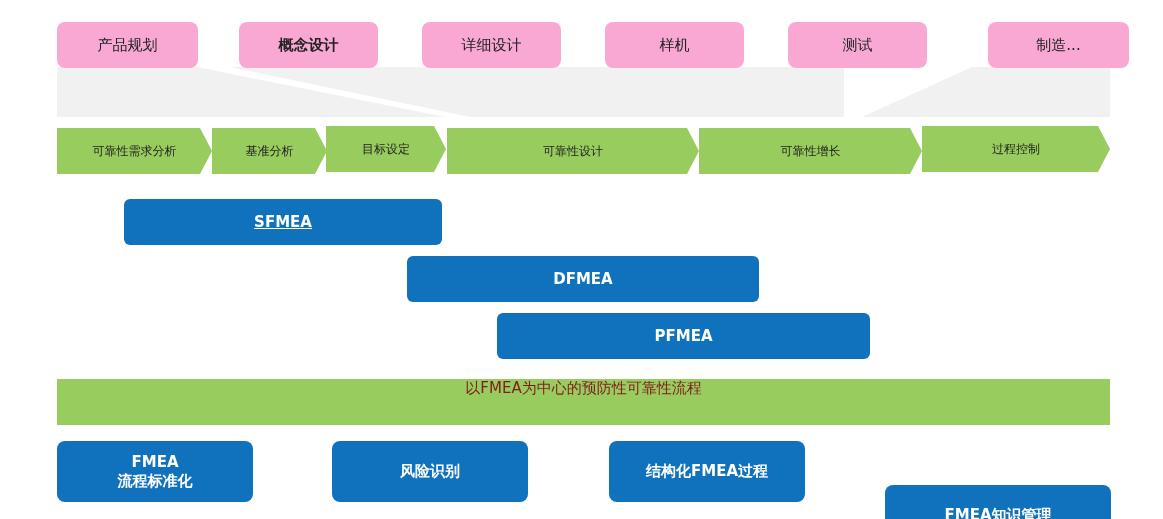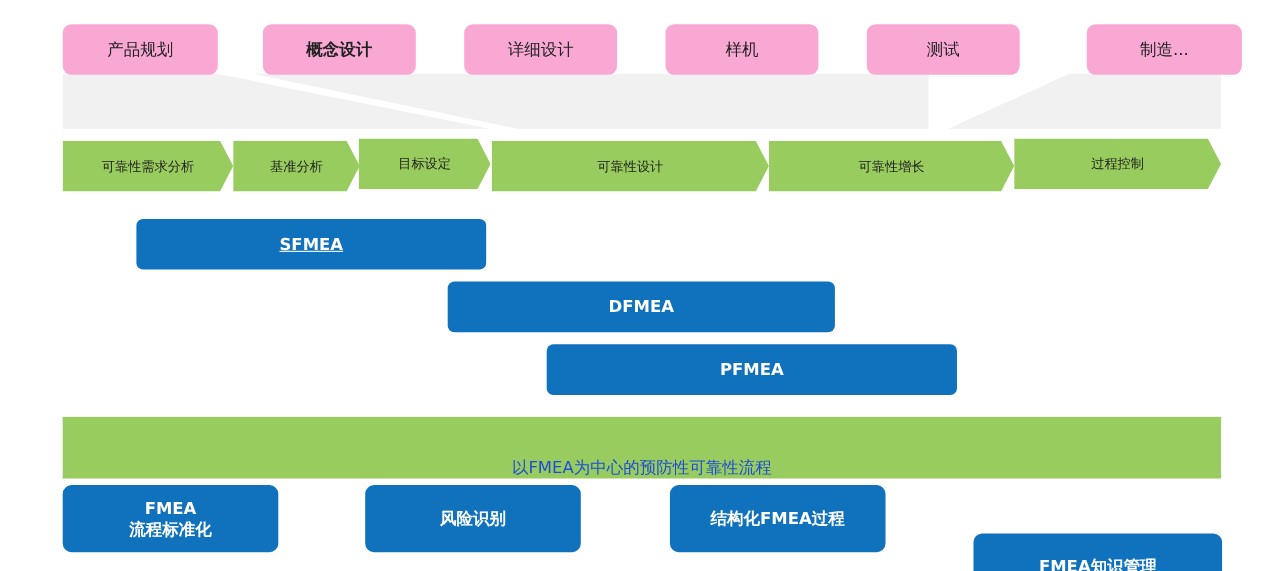--- a/index.html
+++ b/index.html
@@ -7,22 +7,22 @@
          font-family:"DejaVu Sans", "Liberation Sans", sans-serif; }
   .phase { position:absolute; top:22px; height:46px; background:#f9a8d4; border-radius:8px;
            display:flex; align-items:center; justify-content:center; font-size:15px; color:#222; }
   svg.bg { position:absolute; left:0; top:0; }
   .arrow { position:absolute; top:128px; height:46px; display:flex; align-items:center; justify-content:center;
            font-size:12px; color:#1e1e1e; }
   .arrow svg { position:absolute; left:0; top:0; }
   .arrow span { position:relative; }
   .fmea { position:absolute; height:46px; background:#1072bd; border-radius:6px; color:#fff;
           display:flex; align-items:center; justify-content:center; font-size:15px; font-weight:bold; }
-  .banner { position:absolute; left:57px; top:379px; width:1053px; height:56px; background:#99cc5e;
-            display:flex; align-items:flex-end; justify-content:center; font-size:15px; color:#1d4ed8; }
+  .banner { position:absolute; left:57px; top:379px; width:1053px; height:46px; background:#99cc5e;
+            display:flex; align-items:flex-start; justify-content:center; font-size:15px; color:#7f1d1d; }
   .pillar { position:absolute; top:441px; height:61px; background:#1072bd; border-radius:8px; color:#fff;
             display:flex; flex-direction:column; align-items:center; justify-content:center; font-size:15px;
             font-weight:bold; line-height:19px; text-align:center; }
 </style>
 </head>
 <body>
 
 <svg class="bg" width="1163" height="519">
   <polygon points="57,67 197,67 445,117 57,117" fill="#f1f1f1"></polygon>
   <polygon points="230,67 844,67 844,117 470,117" fill="#f1f1f1"></polygon>

